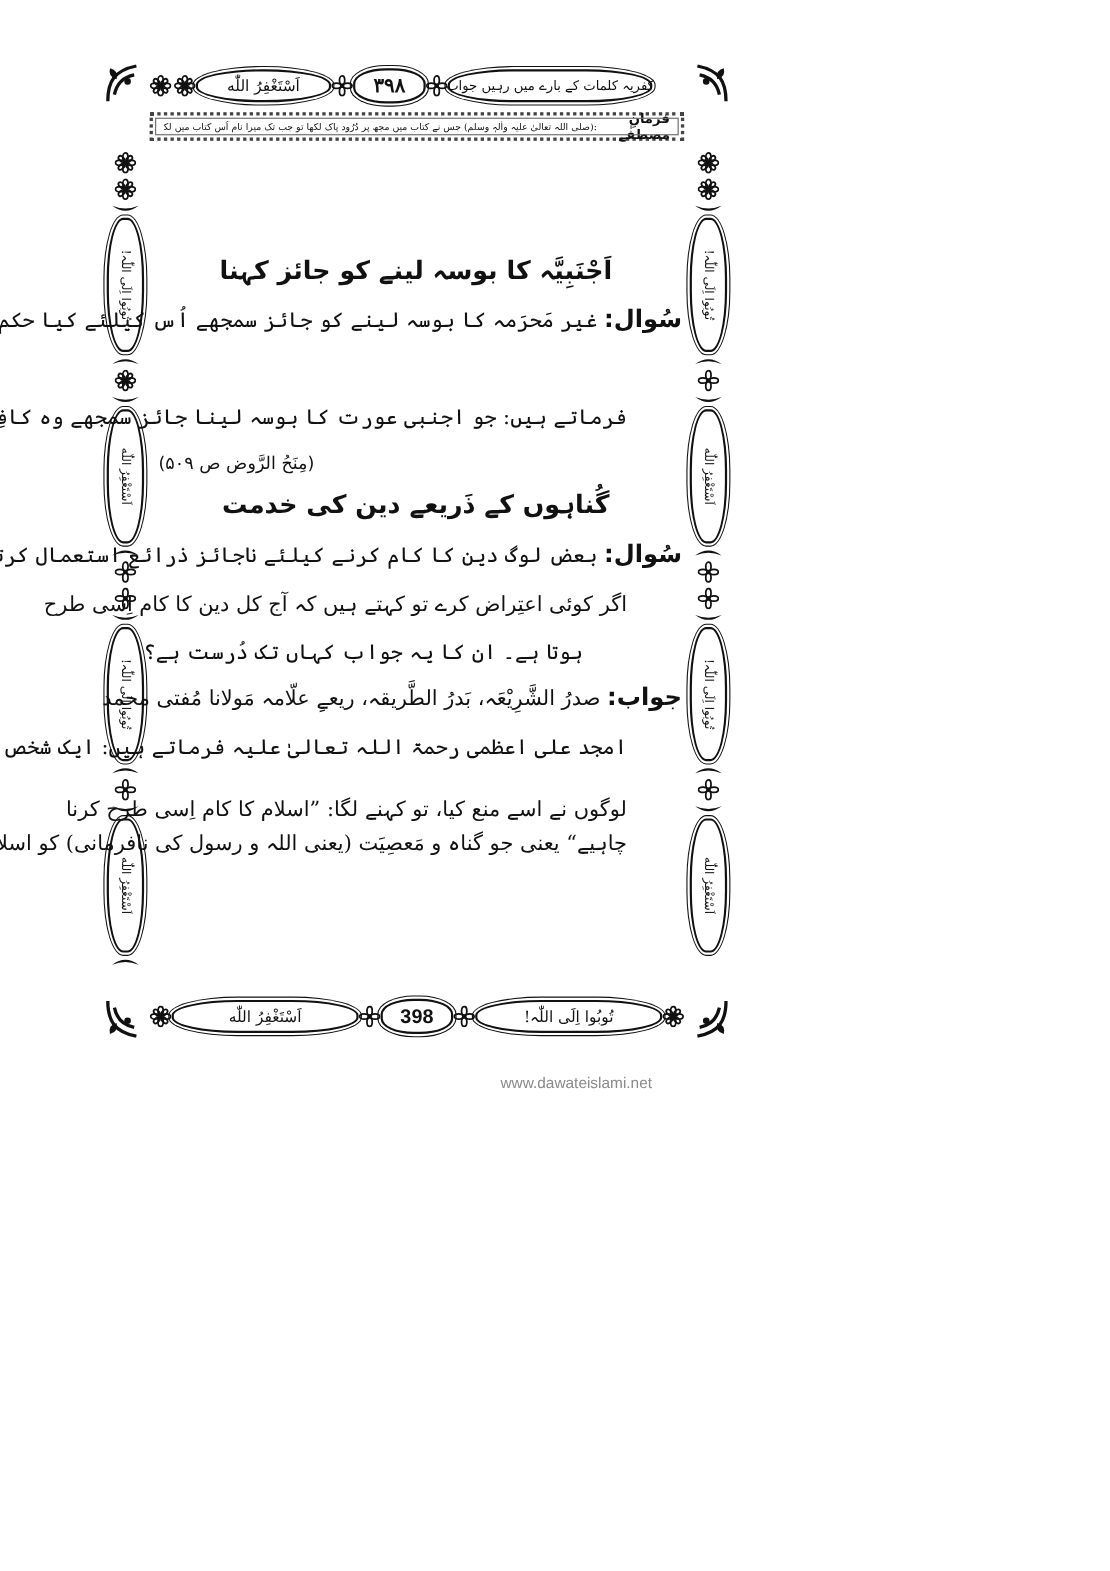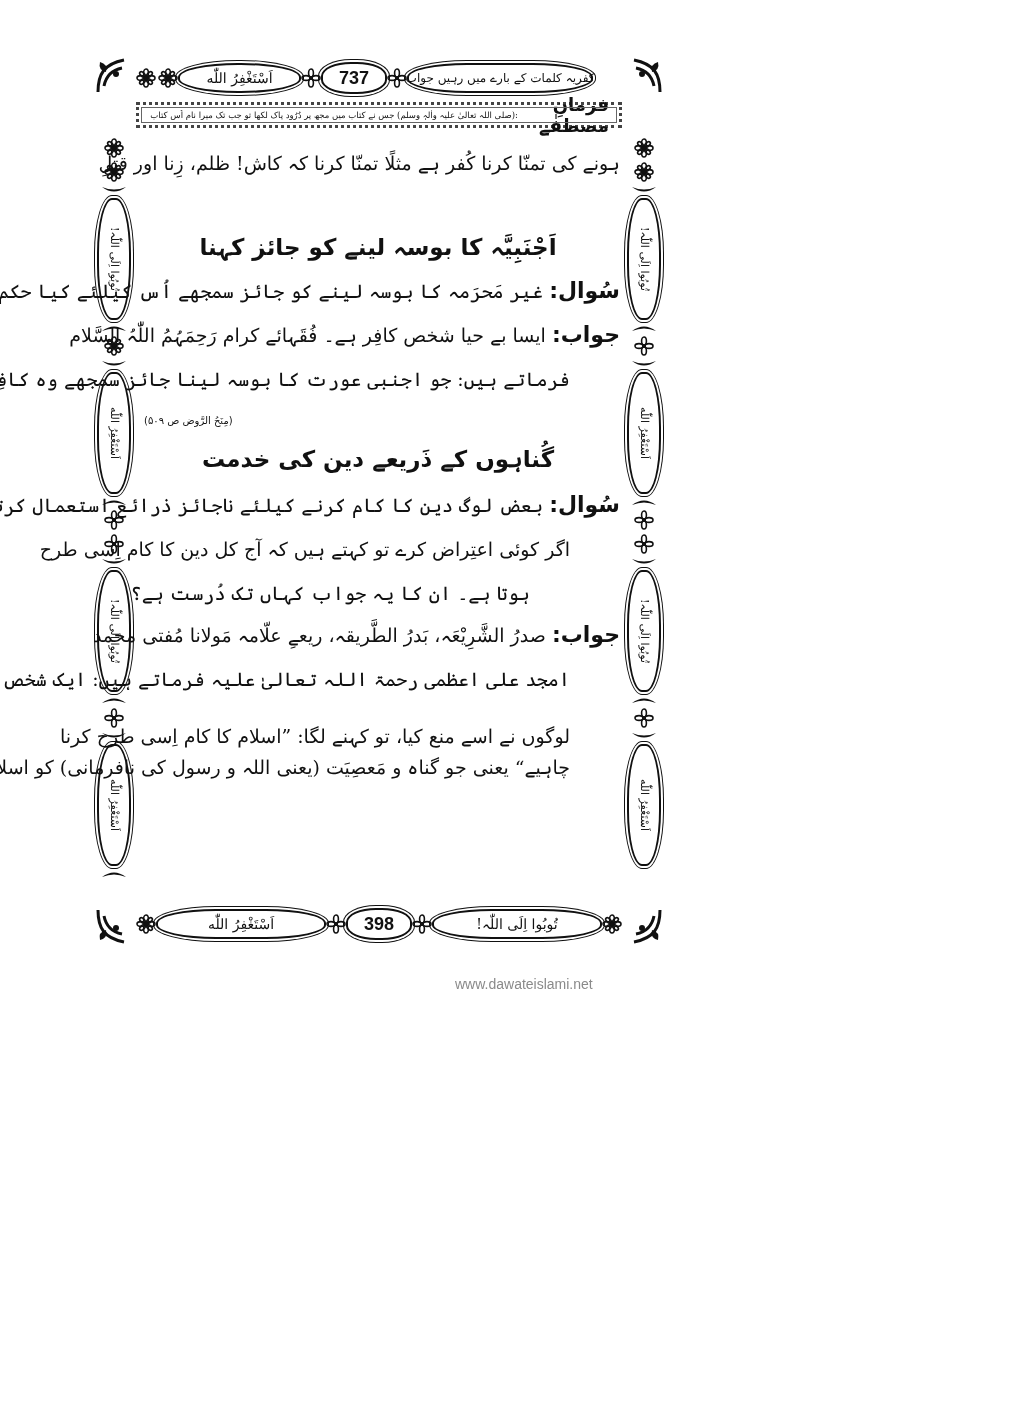--- a/index.html
+++ b/index.html
@@ -25,30 +25,30 @@
   
   .band{position:absolute;left:40px;right:40px;height:36px;display:flex;align-items:center;justify-content:space-between;}
   .band.top{top:2px;}
   .band.bottom{bottom:2px;}
   .flowers-row{display:flex;gap:2px;align-items:center;}
   .hcart{height:26px;border:2px solid #111;border-radius:60px/14px;display:flex;align-items:center;justify-content:center;padding:0 16px;box-shadow:0 0 0 2px #fff,0 0 0 3px #111;background:#fff;}
   .hcart span{font-family:"DejaVu Serif",serif;font-size:14px;direction:rtl;white-space:nowrap;}
   .pgnum{height:28px;min-width:62px;border:2px solid #111;border-radius:30px/14px;display:flex;align-items:center;justify-content:center;font-weight:bold;font-size:18px;font-family:"Liberation Sans",sans-serif;box-shadow:0 0 0 2px #fff,0 0 0 3px #111;background:#fff;}
   
   .notice{position:absolute;left:40px;right:40px;top:44px;height:26px;border:3px dotted #444;outline:1px solid #666;outline-offset:-6px;display:flex;align-items:center;justify-content:flex-start;direction:rtl;padding:0 10px;box-sizing:border-box;gap:6px;}
-  .notice .lbl{font-weight:bold;font-size:18px;font-family:"DejaVu Sans",sans-serif;}
+  .notice .lbl{font-weight:bold;font-size:12px;font-family:"DejaVu Sans",sans-serif;}
   .notice .txt{font-size:8.5px;font-family:"DejaVu Serif",serif;white-space:nowrap;overflow:hidden;}
   
   .body{position:absolute;left:40px;right:42px;top:80px;bottom:46px;direction:rtl;font-family:"DejaVu Serif",serif;}
   .line{position:absolute;right:0;left:0;font-size:19px;line-height:30px;white-space:nowrap;text-align:right;}
   .line.center{text-align:center;}
   .line.indent{right:50px;}
   .heading{font-family:"DejaVu Sans",sans-serif;font-weight:bold;font-size:23px;}
   .q{font-family:"DejaVu Sans",sans-serif;font-weight:bold;font-size:22px;}
-  .ref{font-size:10px;font-family:"DejaVu Sans",sans-serif;}
+  .ref{font-size:16px;font-family:"DejaVu Sans",sans-serif;}
   .watermark{position:absolute;left:455px;top:976px;font-family:"Liberation Sans",sans-serif;font-size:14px;color:#8a8a8a;}
 </style>
 </head>
 <body>
 
 <div class="page">
   <div class="frame">
 
     <div class="corner tl">
       <svg viewBox="0 0 40 40">
@@ -119,21 +119,21 @@
           <svg viewBox="0 0 20 20">
             <g fill="none" stroke="#111" stroke-width="1.6">
               <ellipse cx="10" cy="5" rx="2.4" ry="4"></ellipse>
               <ellipse cx="10" cy="15" rx="2.4" ry="4"></ellipse>
               <ellipse cx="5" cy="10" rx="4" ry="2.4"></ellipse>
               <ellipse cx="15" cy="10" rx="4" ry="2.4"></ellipse>
             </g>
             <circle cx="10" cy="10" r="2" fill="#111"></circle>
           </svg>
         </span>
-      <div class="pgnum">737</div>
+      <div class="pgnum">۳۹۸</div>
       <span class="flower">
           <svg viewBox="0 0 20 20">
             <g fill="none" stroke="#111" stroke-width="1.6">
               <ellipse cx="10" cy="5" rx="2.4" ry="4"></ellipse>
               <ellipse cx="10" cy="15" rx="2.4" ry="4"></ellipse>
               <ellipse cx="5" cy="10" rx="4" ry="2.4"></ellipse>
               <ellipse cx="15" cy="10" rx="4" ry="2.4"></ellipse>
             </g>
             <circle cx="10" cy="10" r="2" fill="#111"></circle>
           </svg>
@@ -400,24 +400,22 @@
           <svg viewBox="0 0 26 8">
             <path d="M1 1 Q13 10 25 1 Q13 6 1 1z" fill="#111"></path>
           </svg>
         </span>
       <div class="vcart">
           <span>اَسْتَغْفِرُ اللّٰه</span>
         </div>
     </div>
 
     <div class="body">
-      <div class="line" style="top:10px;"><span>ہونے کی تمنّا کرنا کُفر ہے مثلًا تمنّا کرنا کہ کاش! ظلم، زِنا اور قتلِ</span></div>
       <div class="line center heading" style="top:94px;"><span>اَجْنَبِیَّہ کا بوسہ لینے کو جائز کہنا</span></div>
       <div class="line" style="top:138px;"><span class="q">سُوال:</span> <span>غیر مَحرَمہ کا بوسہ لینے کو جائز سمجھے اُس کیلئے کیا حکم ہے؟</span></div>
-      <div class="line" style="top:182px;"><span class="q">جواب:</span> <span>ایسا بے حیا شخص کافِر ہے۔ فُقَہائے کرام رَحِمَہُمُ اللّٰہُ السَّلام</span></div>
       <div class="line indent" style="top:226px;"><span>فرماتے ہیں: جو اجنبی عورت کا بوسہ لینا جائز سمجھے وہ کافِر ہے۔</span></div>
       <div class="line ref" style="top:268px;text-align:left;left:8px;"><span>(مِنَحُ الرَّوض ص ۵۰۹)</span></div>
       <div class="line center heading" style="top:306px;"><span>گُناہوں کے ذَریعے دین کی خدمت</span></div>
       <div class="line" style="top:352px;"><span class="q">سُوال:</span> <span>بعض لوگ دین کا کام کرنے کیلئے ناجائز ذرائع استعمال کرتے ہیں</span></div>
       <div class="line indent" style="top:396px;"><span>اگر کوئی اعتِراض کرے تو کہتے ہیں کہ آج کل دین کا کام اِسی طرح</span></div>
       <div class="line indent" style="top:440px;right:90px;"><span>ہوتا ہے۔ ان کا یہ جواب کہاں تک دُرست ہے؟</span></div>
       <div class="line" style="top:482px;"><span class="q">جواب:</span> <span>صدرُ الشَّرِیْعَہ، بَدرُ الطَّریقہ، ریعےِ علّامہ مَولانا مُفتی محمد</span></div>
       <div class="line indent" style="top:526px;"><span>امجد علی اعظمی رحمۃ اللہ تعالیٰ علیہ فرماتے ہیں: ایک شخص گناہ کرتا ہے،</span></div>
       <div class="line indent" style="top:570px;margin-top:13px;"><span>لوگوں نے اسے منع کیا، تو کہنے لگا: ”اسلام کا کام اِسی طرح کرنا</span></div>
       <div class="line indent" style="top:614px;"><span>چاہیے“ یعنی جو گناہ و مَعصِیَت (یعنی اللہ و رسول کی نافرمانی) کو اسلام</span></div>

